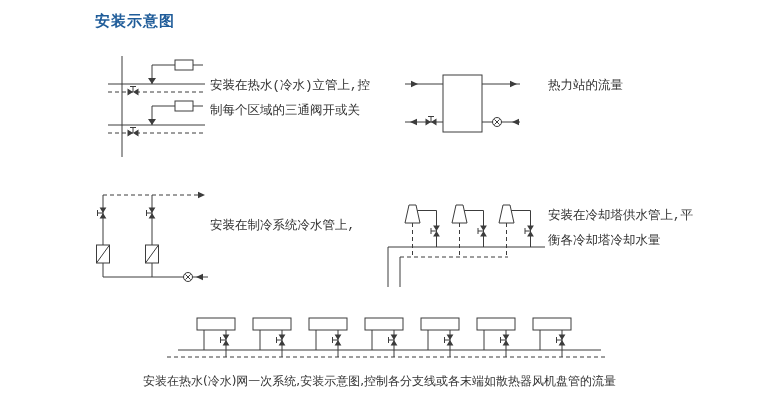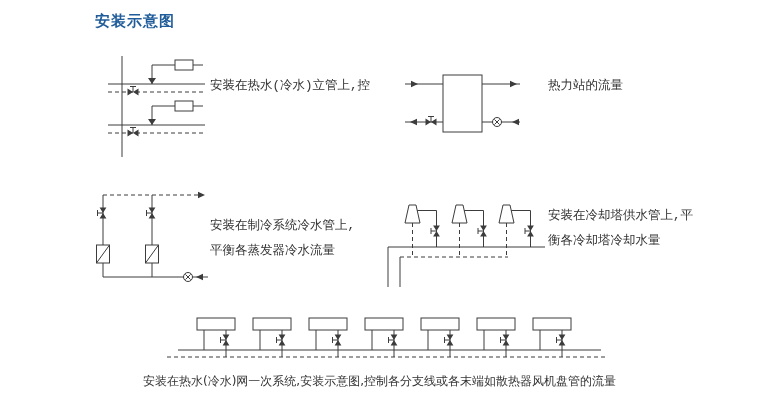--- a/index.html
+++ b/index.html
@@ -197,29 +197,29 @@
         <line class="stk" x1="540" y1="330" x2="540" y2="350"></line>
         <line class="stk" x1="562" y1="330" x2="562" y2="357"></line>
         <rect class="wbox" x="533" y="318" width="38" height="12"></rect>
         <use href="#valveH" transform="translate(562,340) rotate(-90)"></use>
       </g>
     </g>
   </svg>
 
   <div class="cap" style="left:210px;top:74px">
     <div>安装在热水(冷水)立管上,控</div>
+    <div>制每个区域的三通阀开或关</div>
   </div>
 
   <div class="cap" style="left:548px;top:74px">
     <div>热力站的流量</div>
   </div>
 
   <div class="cap" style="left:210px;top:214px">
     <div>安装在制冷系统冷水管上,</div>
-    <div>平衡各蒸发器冷水流量</div>
   </div>
 
   <div class="cap" style="left:548px;top:204px">
     <div>安装在冷却塔供水管上,平</div>
     <div>衡各冷却塔冷却水量</div>
   </div>
 
   <div class="cap-bottom">安装在热水(冷水)网一次系统,安装示意图,控制各分支线或各末端如散热器风机盘管的流量</div>
 
 </div>

